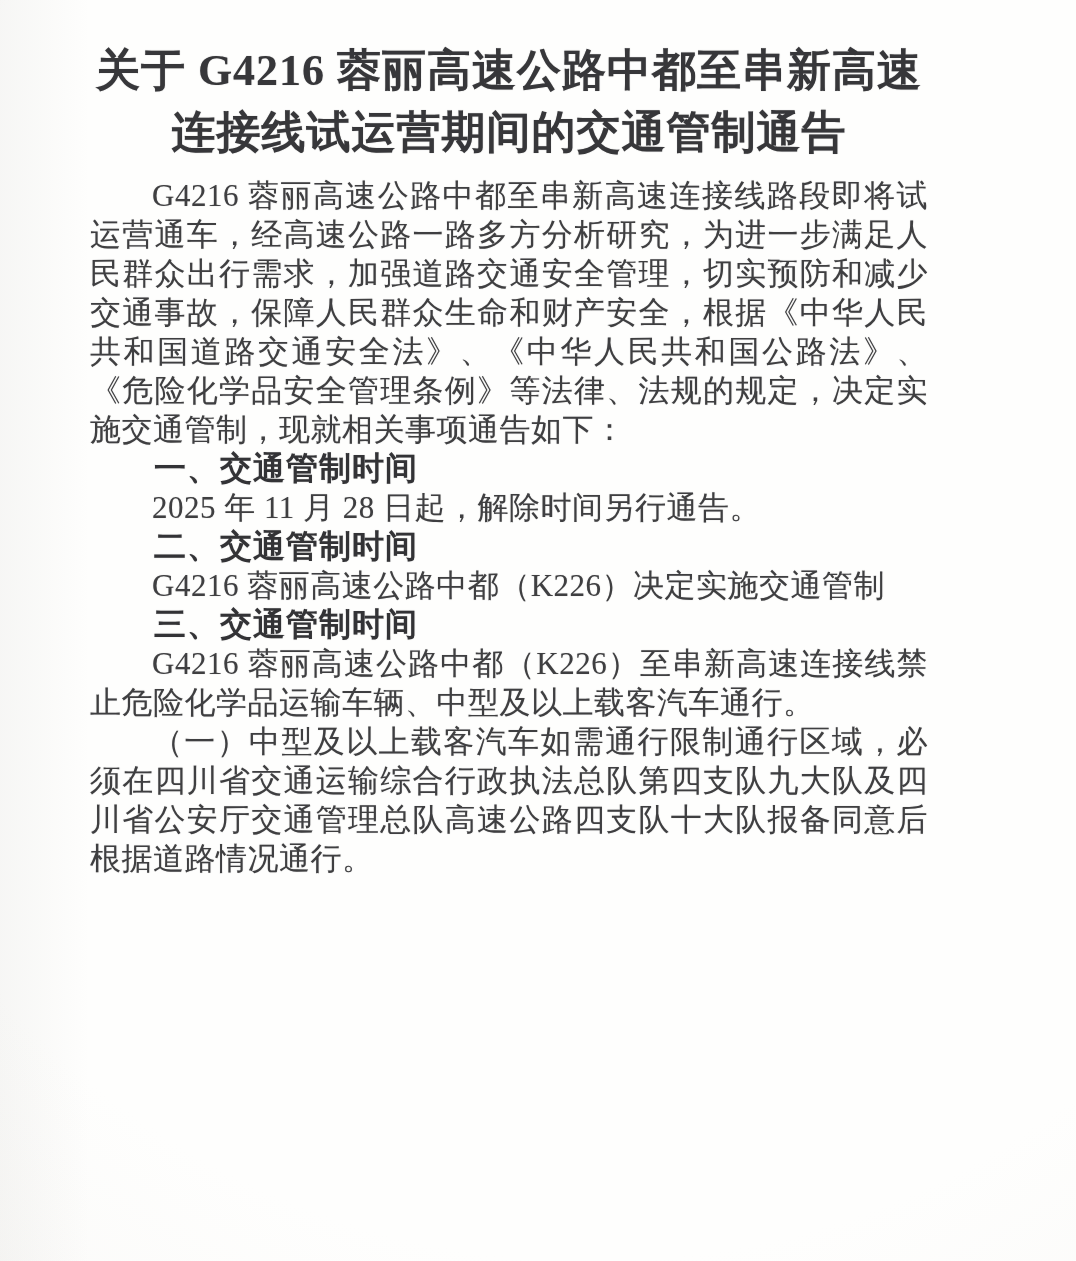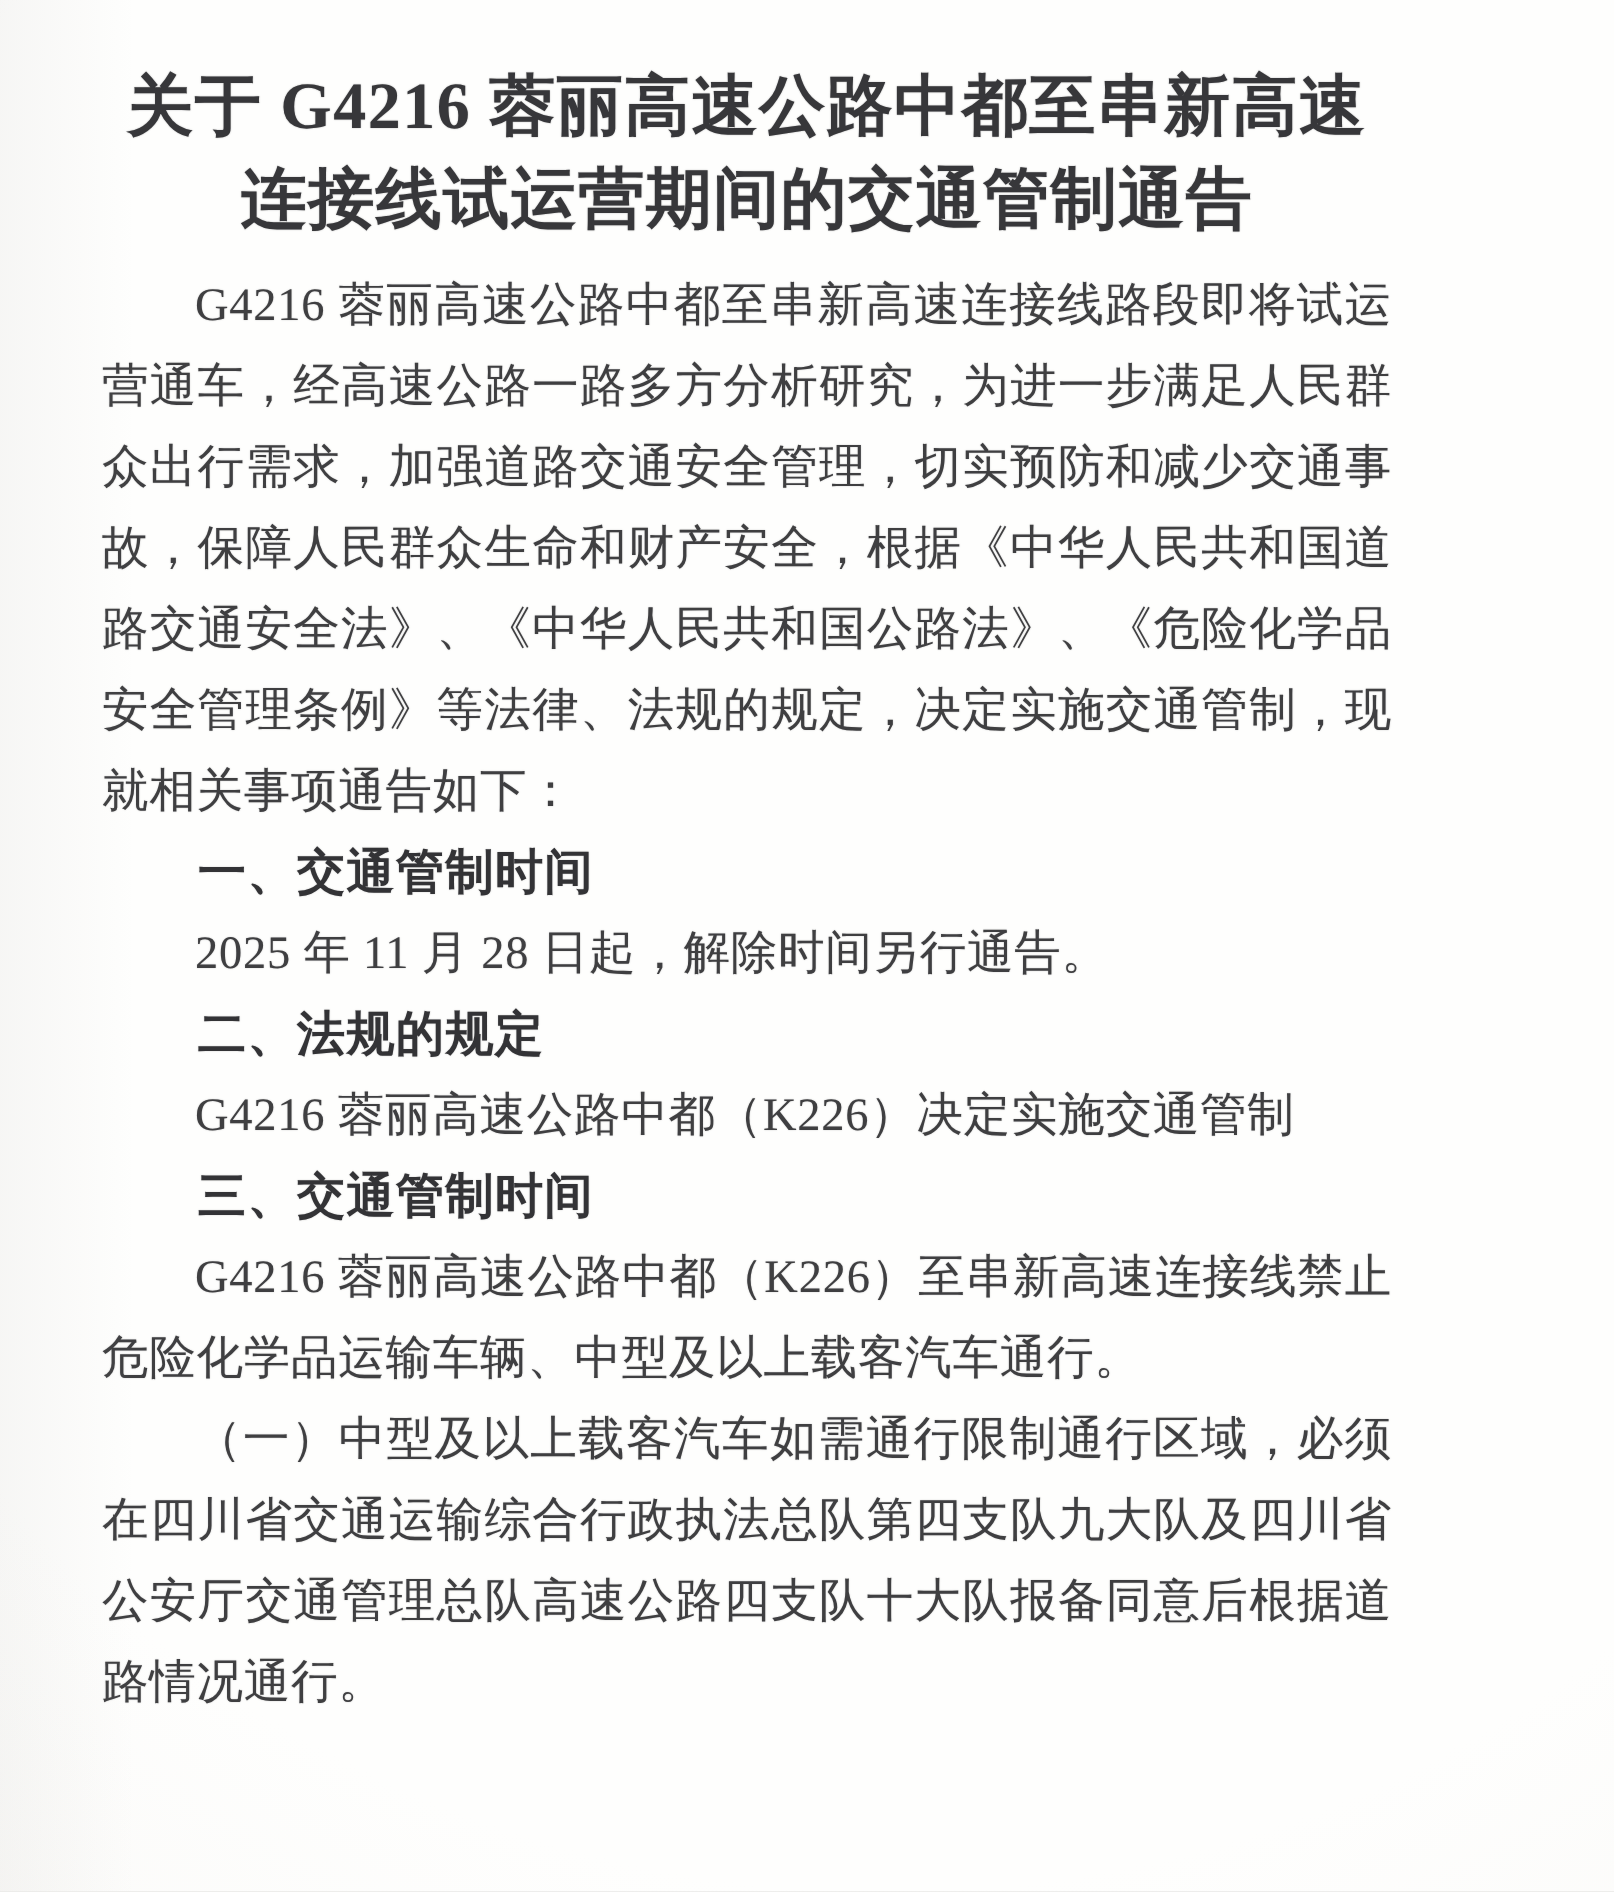--- a/index.html
+++ b/index.html
@@ -9,21 +9,21 @@
   }
   .page {
     position: relative;
     width: 1076px;
     height: 1261px;
     margin: 0 auto;
     background:
       radial-gradient(ellipse 120% 100% at 55% 40%, #fefefd 60%, #f7f6f4 100%);
     overflow: hidden;
     box-sizing: border-box;
-    padding: 40px 148px 0 68px;
+    padding: 40px 148px 0 90px;
     font-family: "Liberation Serif", "DejaVu Serif", serif;
     color: #3f3f41;
   }
   
   .page::before {
     content: "";
     position: absolute;
     left: 0; top: 0; bottom: 0;
     width: 90px;
     background: linear-gradient(to right, rgba(180,178,172,0.10), rgba(180,178,172,0));
@@ -39,21 +39,21 @@
     letter-spacing: 1px;
     text-shadow: 0 0 1px rgba(55,55,58,0.45);
   }
   .title .title-line {
     display: block;
     white-space: nowrap;
   }
   .body-para, .heading {
     margin: 0;
     font-size: 31px;
-    line-height: 54px;
+    line-height: 39px;
     text-indent: 2em;
     text-align: justify;
     text-align-last: left;
     letter-spacing: 0.5px;
     text-shadow: 0 0 1px rgba(63,63,65,0.35);
   }
   .heading {
     font-family: "Liberation Sans", "DejaVu Sans", sans-serif;
     font-weight: 700;
     font-size: 32px;
@@ -69,21 +69,21 @@
   <h1 class="title">
     <span class="title-line">关于 G4216 蓉丽高速公路中都至串新高速</span>
     <span class="title-line">连接线试运营期间的交通管制通告</span>
   </h1>
 
   <p class="body-para">G4216 蓉丽高速公路中都至串新高速连接线路段即将试运营通车，经高速公路一路多方分析研究，为进一步满足人民群众出行需求，加强道路交通安全管理，切实预防和减少交通事故，保障人民群众生命和财产安全，根据《中华人民共和国道路交通安全法》、《中华人民共和国公路法》、《危险化学品安全管理条例》等法律、法规的规定，决定实施交通管制，现就相关事项通告如下：</p>
 
   <p class="heading">一、交通管制时间</p>
   <p class="body-para">2025 年 11 月 28 日起，解除时间另行通告。</p>
 
-  <p class="heading">二、法规的规定</p>
+  <p class="heading">二、交通管制时间</p>
   <p class="body-para">G4216 蓉丽高速公路中都（K226）决定实施交通管制</p>
 
   <p class="heading">三、交通管制时间</p>
   <p class="body-para">G4216 蓉丽高速公路中都（K226）至串新高速连接线禁止危险化学品运输车辆、中型及以上载客汽车通行。</p>
 
   <p class="body-para">（一）中型及以上载客汽车如需通行限制通行区域，必须在四川省交通运输综合行政执法总队第四支队九大队及四川省公安厅交通管理总队高速公路四支队十大队报备同意后根据道路情况通行。</p>
 
 </div>
 
 </body></html>

